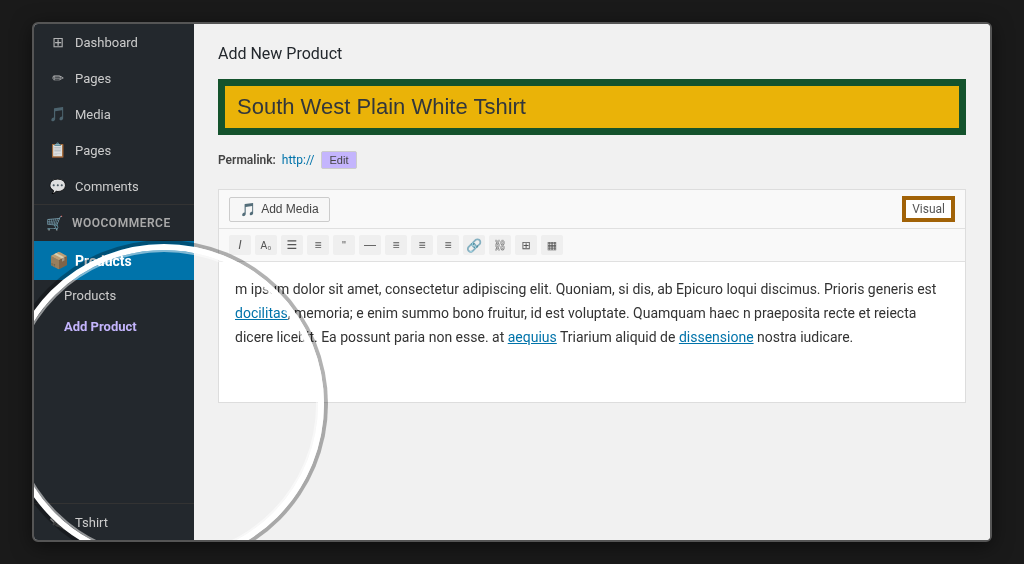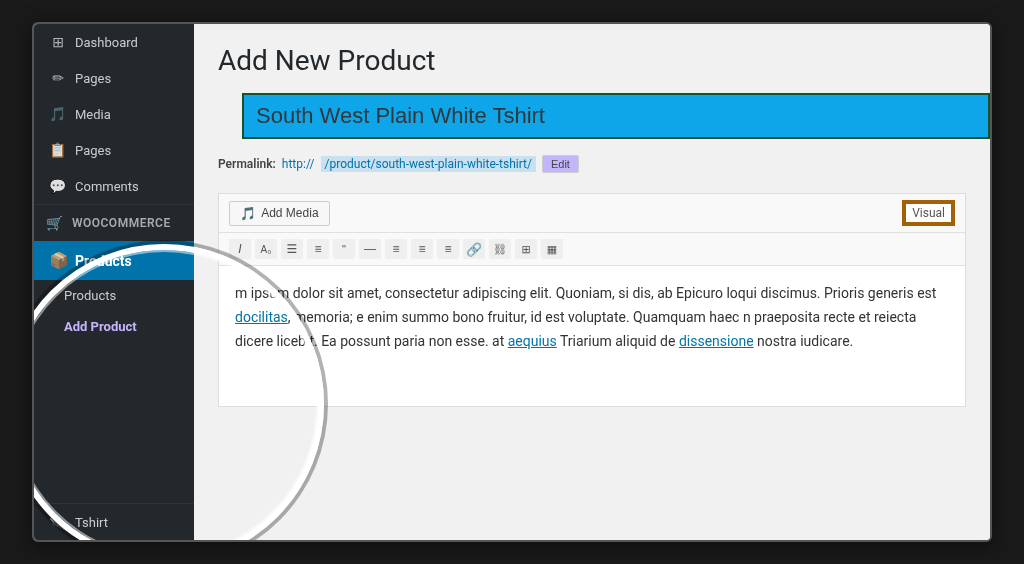--- a/index.html
+++ b/index.html
@@ -89,36 +89,35 @@
 
     
     .main-content {
       flex: 1;
       background: #f1f1f1;
       overflow-y: auto;
       padding: 20px 24px;
     }
 
     .page-title {
-      font-size: 28px;
+      font-size: 16px;
       font-weight: 400;
       color: #23282d;
       margin-bottom: 16px;
     }
 
     .product-title-input {
       width: 100%;
       font-size: 22px;
       padding: 8px 12px;
-      border: 2px solid #14532d;
-      background: #0ea5e9;
+      border: 7px solid #14532d;
+      background: #eab308;
       color: #32373c;
       margin-bottom: 10px;
       outline: none;
-      margin-left: 24px;
     }
 
     .permalink-row {
       display: flex;
       align-items: center;
       gap: 6px;
       font-size: 12px;
       color: #555;
       margin-bottom: 14px;
       padding: 6px 0;
@@ -297,21 +296,20 @@
   <div class="main-content">
     <h1 class="page-title">Add New Product</h1>
 
     
     <input class="product-title-input" type="text" value="South West Plain White Tshirt" style="">
 
     
     <div class="permalink-row">
       <span class="permalink-label">Permalink:</span>
       <span style="color:#0073aa;">http://</span>
-      <a class="permalink-link" href="#">/product/south-west-plain-white-tshirt/</a>
       <button class="permalink-edit-btn">Edit</button>
     </div>
 
     
     <div class="editor-container">
 
       <div class="editor-toolbar-top">
         <button class="add-media-btn">
           <span style="font-size:13px;">🎵</span>
           <span>Add Media</span>

